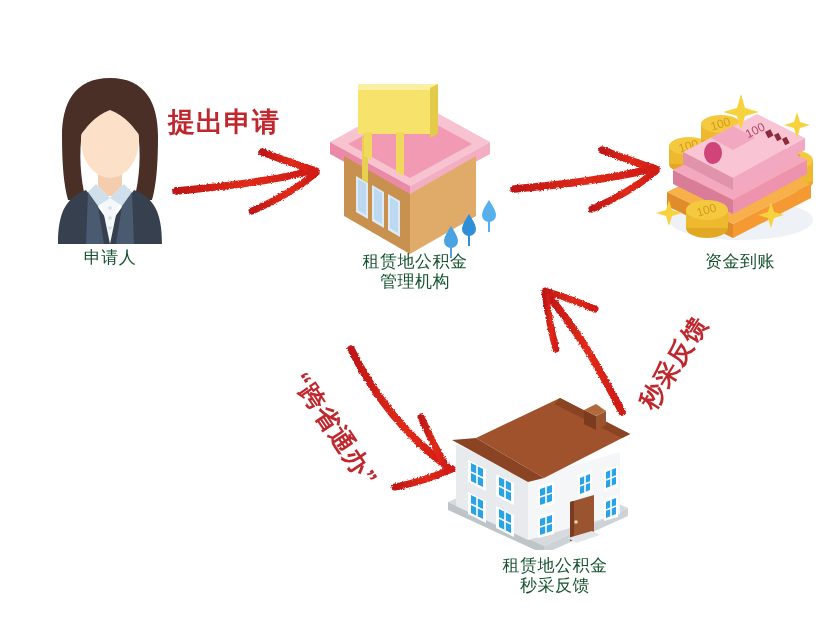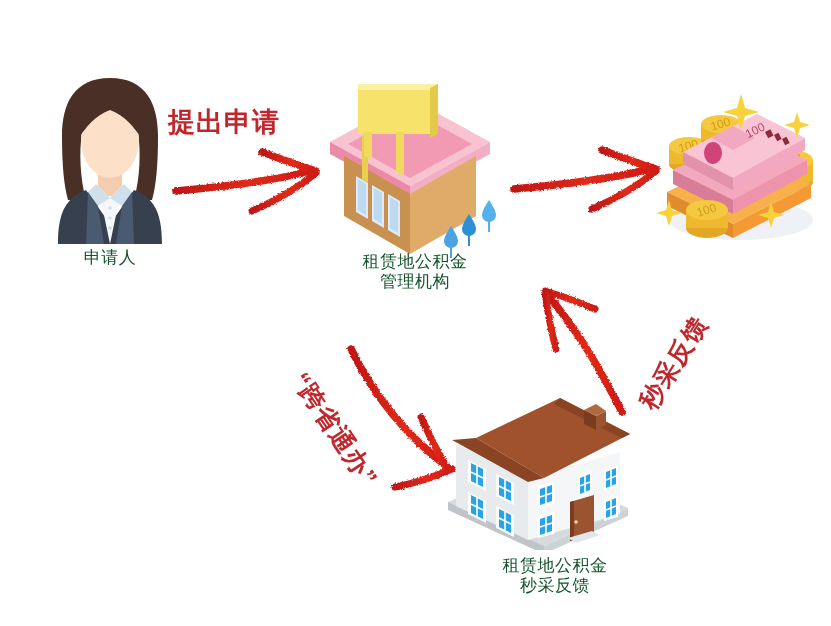--- a/index.html
+++ b/index.html
@@ -249,20 +249,21 @@
       </g>
 
       <g fill="#f7d23c">
         <path d="M96 12 L 100 26 L 114 30 L 100 34 L 96 48 L 92 34 L 78 30 L 92 26 Z"></path>
         <path d="M152 30 L 155 40 L 165 43 L 155 46 L 152 56 L 149 46 L 139 43 L 149 40 Z"></path>
         <path d="M24 118 L 27 128 L 37 131 L 27 134 L 24 144 L 21 134 L 11 131 L 21 128 Z"></path>
         <path d="M126 120 L 129 130 L 139 133 L 129 136 L 126 146 L 123 136 L 113 133 L 123 130 Z"></path>
       </g>
     </svg>
   </div>
+  <div class="node-label" style="left:660px; top:252px; width:160px;">资金到账</div>
 
   <div class="node house">
     <svg width="210" height="168" viewBox="0 0 210 168" xmlns="http://www.w3.org/2000/svg">
 
       <polygon points="16,120 112,164 196,126 100,84" fill="#d6dade"></polygon>
       <polygon points="16,120 112,164 112,172 16,128" fill="#bfc4c9"></polygon>
       <polygon points="196,126 112,164 112,172 196,134" fill="#cdd2d7"></polygon>
 
       <polygon points="24,62 96,96 96,158 24,124" fill="#e8ebee"></polygon>
 

